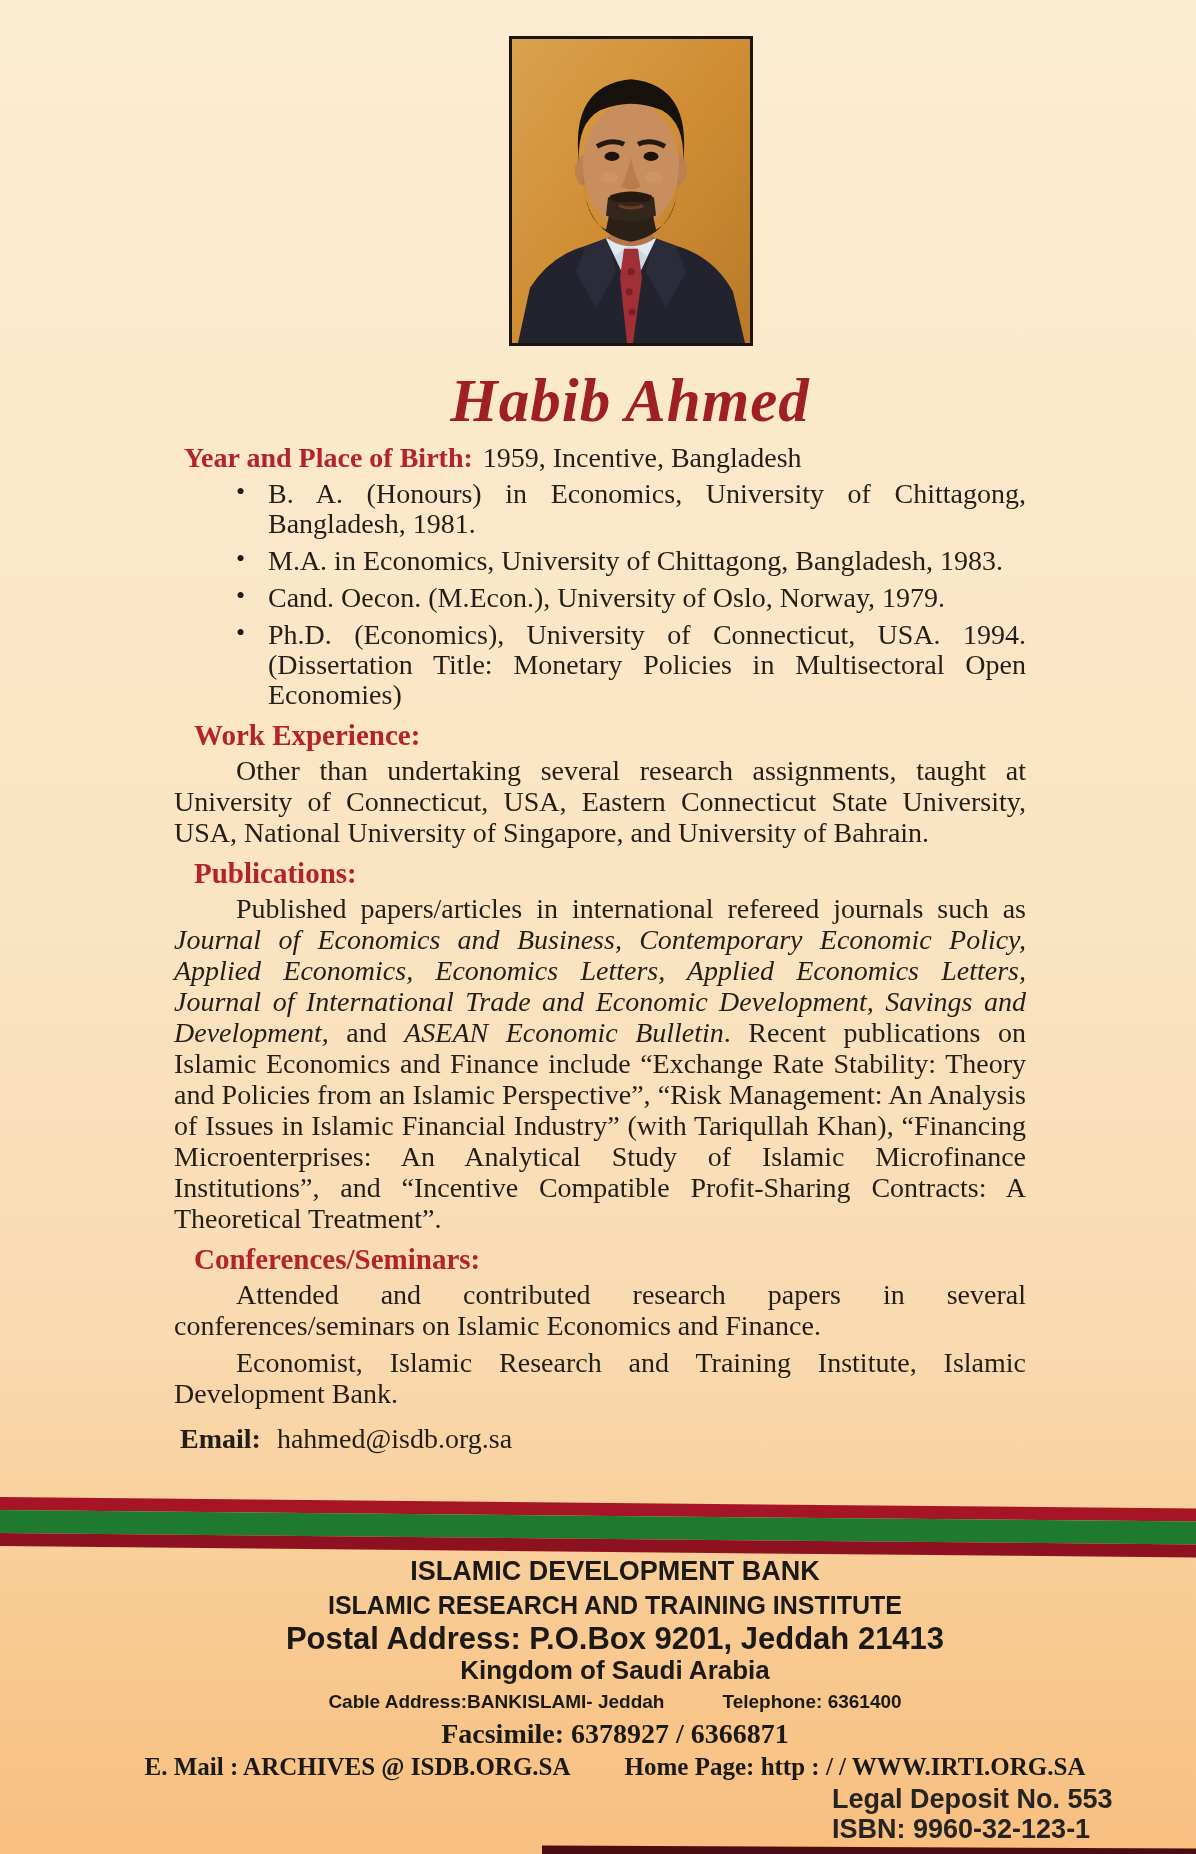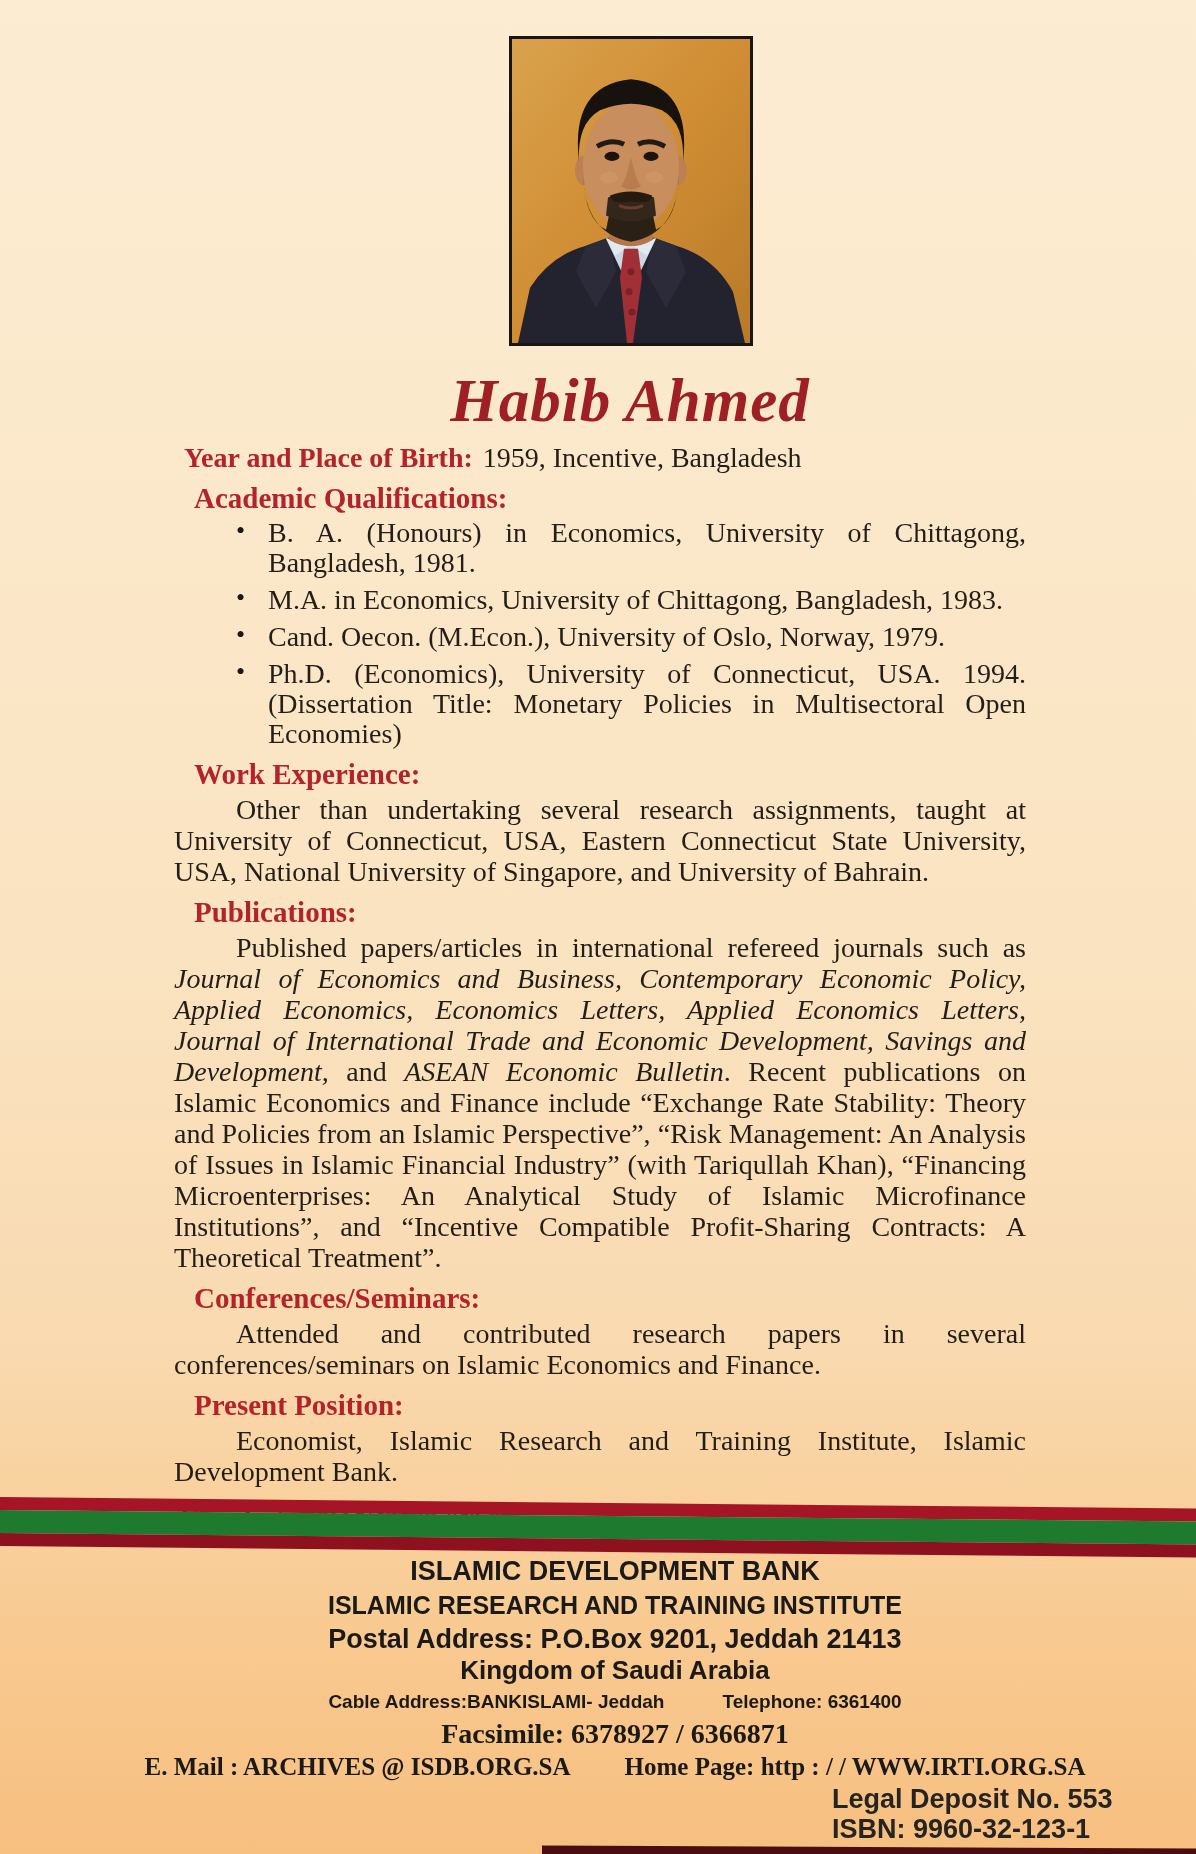--- a/index.html
+++ b/index.html
@@ -69,21 +69,21 @@
   .band .s3{height:13px;background:#8e1120;}
   
   .footer{
     position:absolute;left:0;top:1556px;width:100%;
     padding-left:34px;box-sizing:border-box;
     text-align:center;color:#1c1a18;
     font-family:"Liberation Sans", sans-serif;font-weight:bold;
   }
   .footer .bank{font-size:27px;line-height:31px;}
   .footer .institute{font-size:25px;line-height:36px;}
-  .footer .postal{font-size:27px;line-height:32px;}
+  .footer .postal{font-size:31px;line-height:32px;}
   .footer .kingdom{font-size:26px;line-height:31px;}
   .footer .cableline{font-size:19px;line-height:32px;}
   .footer .cableline .tel{margin-left:58px;}
   .footer .fax{font-family:"Liberation Serif", serif;font-size:28px;line-height:32px;}
   .footer .mailline{font-family:"Liberation Serif", serif;font-size:25px;line-height:34px;}
   .footer .mailline .home{margin-left:54px;}
   
   .imprint{
     position:absolute;left:832px;top:1784px;width:420px;
     font-family:"Liberation Sans", sans-serif;font-weight:bold;
@@ -154,21 +154,20 @@
   </div>
 
   <div class="name-title">Habib Ahmed</div>
 
   <div class="content">
 
     <div class="birth-line">
       <span class="lbl">Year and Place of Birth:</span><span class="val">1959, Incentive, Bangladesh</span>
     </div>
 
-    <div class="red-head">Academic Qualifications:</div>
 
     <ul class="quals">
       <li>
         <span class="bullet">•</span>
         <span>B. A. (Honours) in Economics, University of Chittagong, Bangladesh, 1981.</span>
       </li>
       <li>
         <span class="bullet">•</span>
         <span>M.A. in Economics, University of Chittagong, Bangladesh, 1983.</span>
       </li>
@@ -184,21 +183,20 @@
 
     <div class="red-head">Work Experience:</div>
     <div class="para">Other than undertaking several research assignments, taught at University of Connecticut, USA, Eastern Connecticut State University, USA, National University of Singapore, and University of Bahrain.</div>
 
     <div class="red-head">Publications:</div>
     <div class="para"><span>Published papers/articles in international refereed journals such as </span><i>Journal of Economics and Business, Contemporary Economic Policy, Applied Economics, Economics Letters, Applied Economics Letters, Journal of International Trade and Economic Development, Savings and Development,</i><span> and </span><i>ASEAN Economic Bulletin</i><span>. Recent publications on Islamic Economics and Finance include “Exchange Rate Stability: Theory and Policies from an Islamic Perspective”, “Risk Management: An Analysis of Issues in Islamic Financial Industry” (with Tariqullah Khan), “Financing Microenterprises: An Analytical Study of Islamic Microfinance Institutions”, and “Incentive Compatible Profit-Sharing Contracts: A Theoretical Treatment”.</span></div>
 
     <div class="red-head">Conferences/Seminars:</div>
     <div class="para">Attended and contributed research papers in several conferences/seminars on Islamic Economics and Finance.</div>
 
-    <div class="red-head">Present Position:</div>
     <div class="para">Economist, Islamic Research and Training Institute, Islamic Development Bank.</div>
 
     <div class="email-line">
       <span class="lbl">Email:</span><span class="val">hahmed@isdb.org.sa</span>
     </div>
   </div>
 
   <div class="band">
     <div class="s1"></div>
     <div class="s2"></div>

